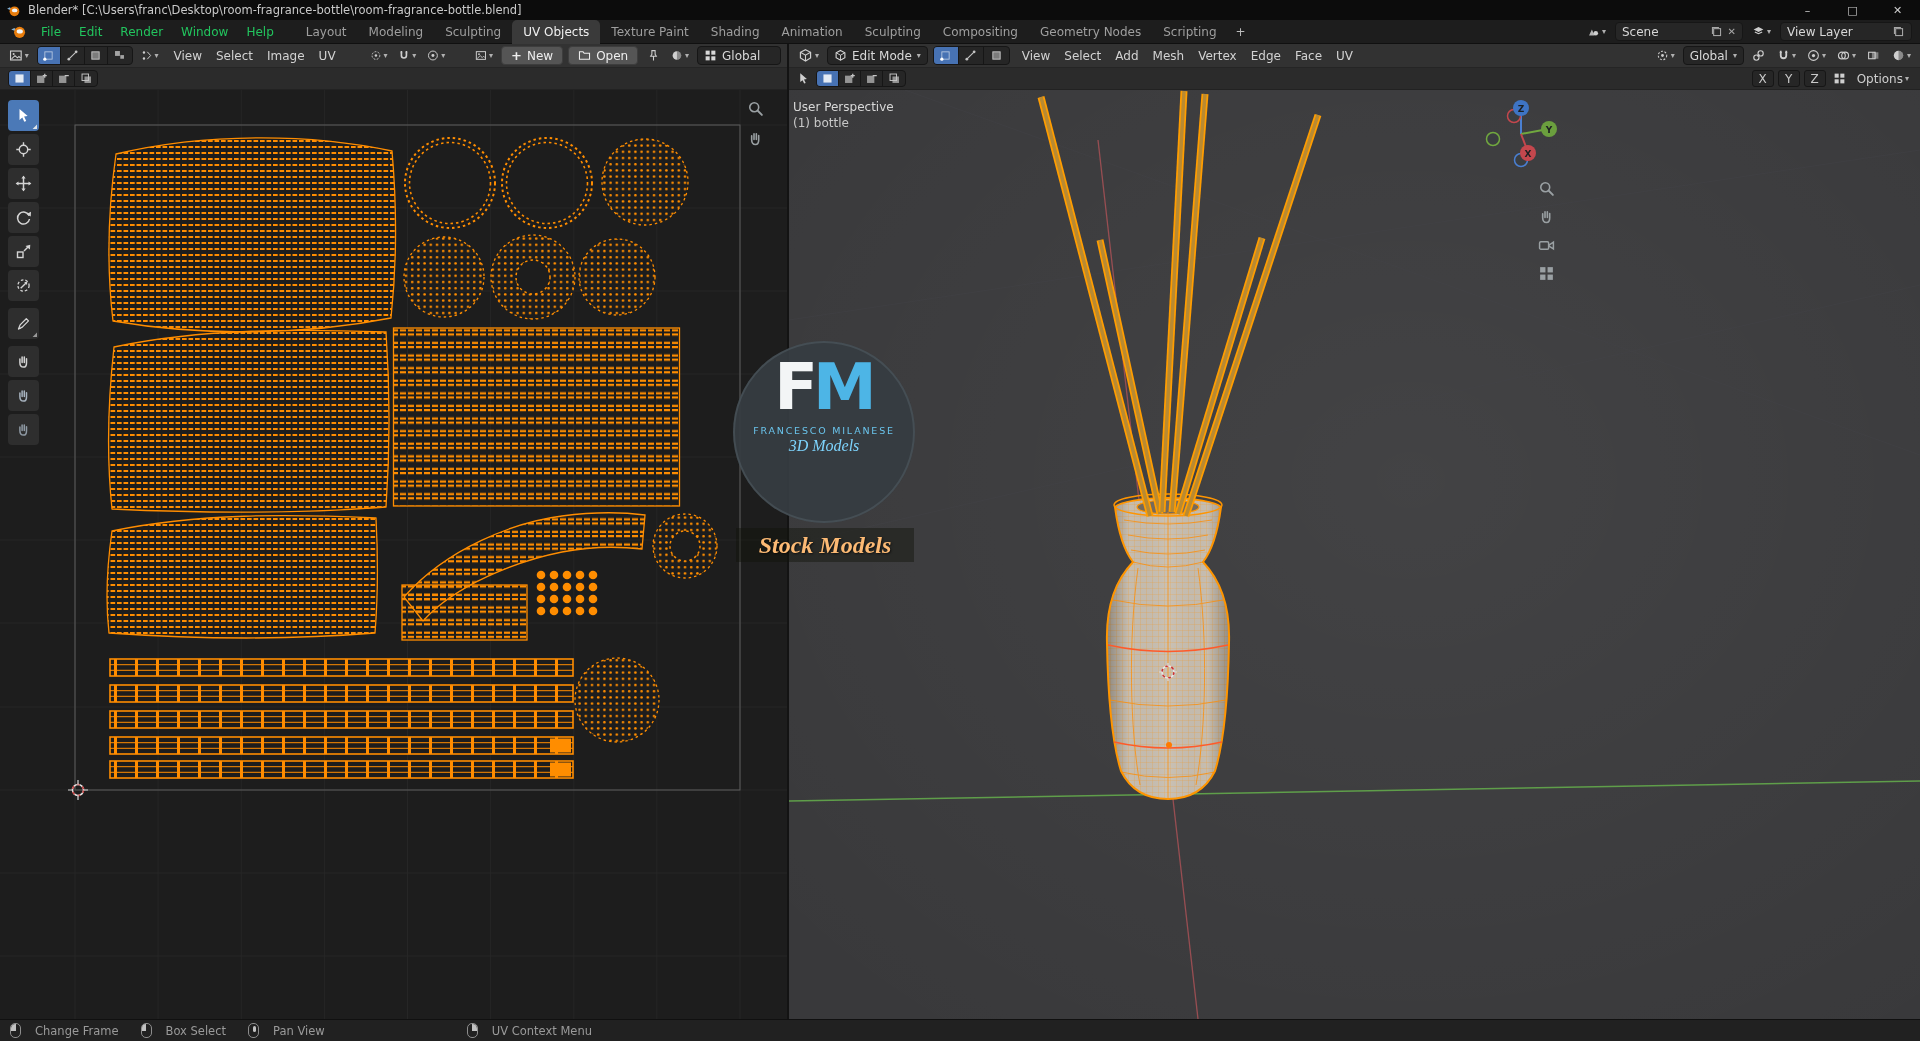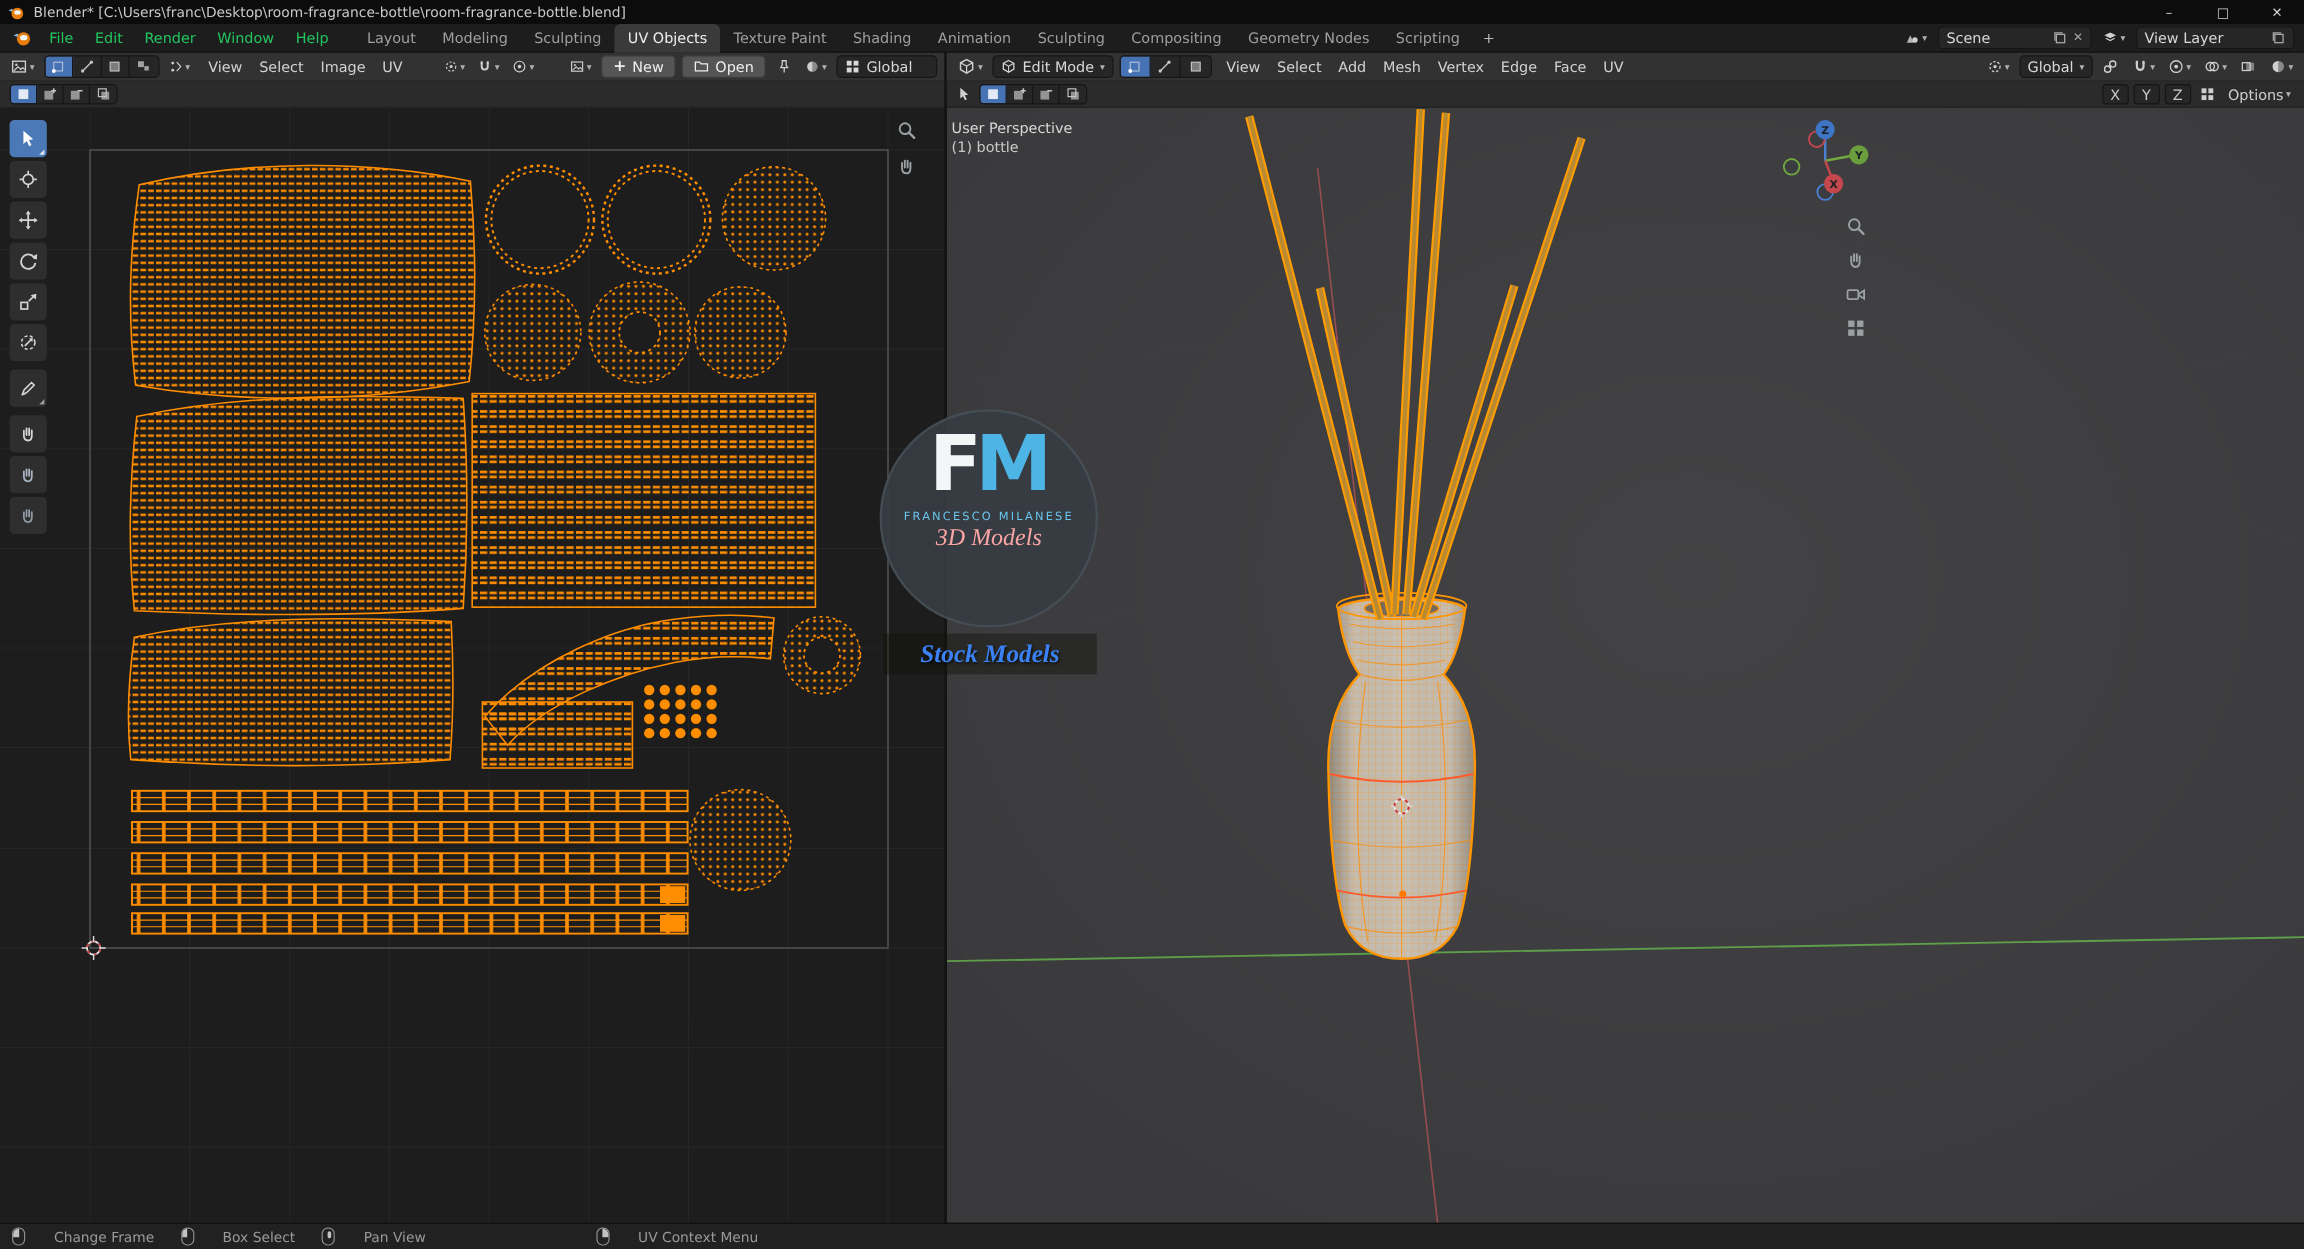--- a/index.html
+++ b/index.html
@@ -50,41 +50,41 @@
   #pane-3d { flex:1; border-left:2px solid #131313; }
   .ed-header { height:24px; background:#323232; display:flex; align-items:center; gap:5px; padding:0 6px; border-bottom:1px solid #252525; }
   .ed-sub { height:22px; background:#2b2b2b; display:flex; align-items:center; gap:6px; padding:0 8px; border-bottom:1px solid #222; }
   .ed-sub .right { margin-left:auto; display:flex; align-items:center; gap:4px; }
   .canvas { flex:1; position:relative; overflow:hidden; }
   .canvas svg.fill { position:absolute; inset:0; width:100%; height:100%; display:block; }
   .hgap { width:14px; flex:none; }
 
   
   .statusbar { height:22px; background:#212121; border-top:1px solid #101010; display:flex; align-items:center; padding:0 10px; gap:22px; color:#9a9a9a; font-size:11.5px; }
-  .hint { display:flex; align-items:center; gap:24px; white-space:nowrap; }
+  .hint { display:flex; align-items:center; gap:14px; white-space:nowrap; }
   .hint.gap { margin-left:120px; }
   .stats { margin-left:auto; white-space:nowrap; color:#9a9a9a; }
   .mouse { width:11px; height:15px; border:1px solid #8d8d8d; border-radius:5px; position:relative; flex:none; }
   .mouse i { position:absolute; background:#c2c2c2; display:block; }
   .mouse.left i  { left:0; top:0; width:4.5px; height:6.5px; border-radius:4.5px 0 0 0; }
   .mouse.middle i{ left:3.5px; top:1.5px; width:3px; height:6px; border-radius:2px; }
   .mouse.right i { right:0; top:0; width:4.5px; height:6.5px; border-radius:0 4.5px 0 0; }
 
   
   .wm-circle { position:absolute; left:733px; top:341px; width:182px; height:182px; border-radius:50%;
     background:rgba(54,60,66,.93); box-shadow:inset 0 0 0 2px rgba(140,160,170,.18);
     display:flex; flex-direction:column; align-items:center; z-index:40; pointer-events:none; }
   .wm-logo { margin-top:14px; font-weight:bold; font-size:64px; line-height:1; letter-spacing:-3px; display:flex; }
   .wm-f { color:#f3f5f6; }
   .wm-m { color:#4db5e6; margin-left:-2px; }
   .wm-author { margin-top:6px; font-size:9.5px; letter-spacing:1.8px; color:#6ac4ec; white-space:nowrap; }
-  .wm-brand { font-family:"Liberation Serif",serif; font-style:italic; font-size:20px; color:#fca5a5; margin-top:1px; }
+  .wm-brand { font-family:"Liberation Serif",serif; font-style:italic; font-size:16px; color:#7dd3fc; margin-top:1px; }
   .wm-banner { position:absolute; left:736px; top:528px; width:178px; height:34px; background:rgba(18,20,12,.45);
     display:flex; align-items:center; justify-content:center; z-index:40; pointer-events:none; }
-  .wm-banner span { font-family:"Liberation Serif",serif; font-style:italic; font-weight:bold; font-size:21px; color:#3b82f6; text-shadow:1px 1px 2px rgba(0,0,0,.6); }
+  .wm-banner span { font-family:"Liberation Serif",serif; font-style:italic; font-weight:bold; font-size:24px; color:#fdba74; text-shadow:1px 1px 2px rgba(0,0,0,.6); }
 </style>
 </head>
 <body>
 
 <svg width="0" height="0" style="position:absolute" aria-hidden="true">
   <defs>
     <symbol id="i-blender" viewBox="0 0 16 16">
         <path d="M1.2 6.2 L7.2 8.4 L4.2 4.6 Z" fill="#86b4da"></path>
         <circle cx="9" cy="8.8" r="5.2" fill="#e87d0d"></circle>
         <ellipse cx="9.2" cy="7.9" rx="2.9" ry="2" fill="#f2f6f9"></ellipse>

